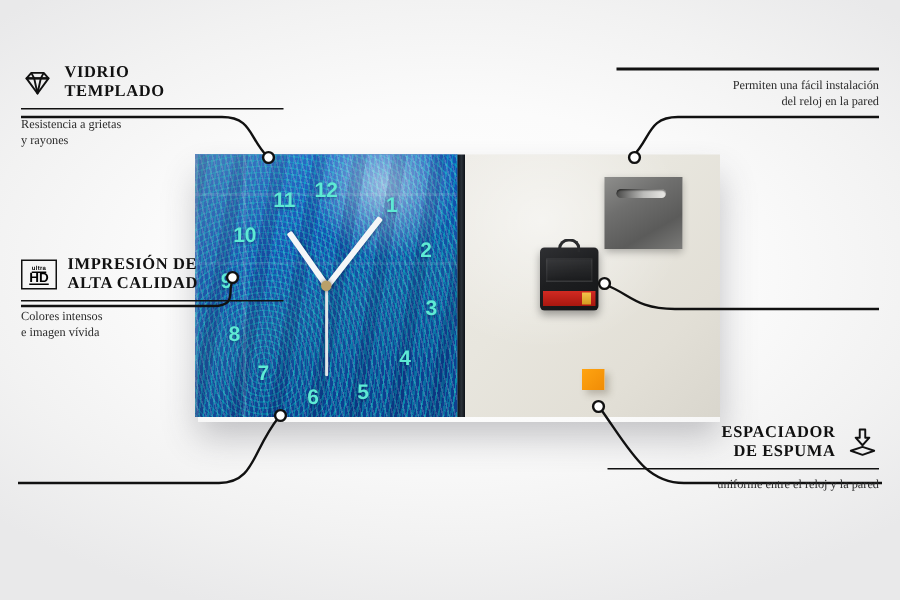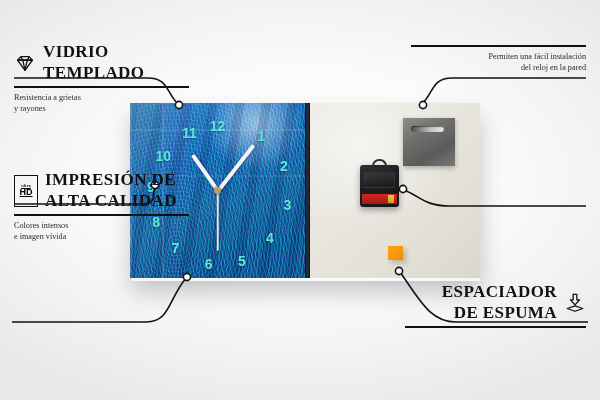--- a/index.html
+++ b/index.html
@@ -126,30 +126,30 @@
   }
 
   
   .callout { position:absolute; width:175px; }
   .callout.left  { text-align:left; }
   .callout.right { text-align:right; }
 
   .co-head { display:flex; align-items:center; gap:7px; }
   .callout.right .co-head { justify-content:flex-end; }
   .co-title {
-    font-size:17px; font-weight:700; color:#111; letter-spacing:.4px;
+    font-size:11px; font-weight:700; color:#111; letter-spacing:.4px;
     line-height:1.22; text-transform:uppercase;
   }
   .co-rule { height:1.6px; background:#111; margin:3px 0 4px; width:100%; }
   .co-sub { font-size:8.2px; color:#2b2b2b; line-height:1.35; }
 
   .ico { width:22px; height:22px; flex:0 0 22px; color:#111; }
   .ico svg { width:100%; height:100%; display:block; }
   .hdbox {
-    width:24px; height:32px; flex:0 0 24px; border:1.6px solid #111;
+    width:24px; height:20px; flex:0 0 24px; border:1.6px solid #111;
     display:flex; flex-direction:column; align-items:center; justify-content:center; line-height:1;text-decoration:underline;
   }
   .hdbox .u { font-size:4px; font-weight:700; letter-spacing:.2px; font-family:"Liberation Sans",sans-serif; }
   .hdbox .h { font-size:9px; font-weight:700; font-family:"Liberation Sans",sans-serif; }
 
   
   #links { position:absolute; inset:0; pointer-events:none; }
 </style>
 </head>
 <body>
@@ -284,15 +284,16 @@
       <span class="ico">
         <svg viewBox="0 0 24 24">
             <g fill="none" stroke="currentColor" stroke-width="1.4" stroke-linejoin="round">
           <path d="M10 2.5 h4 v6 h3 L12 14 L7 8.5 h3 Z"></path>
           <path d="M12 15.2 L20.5 18 L12 21 L3.5 18 Z"></path>
             </g>
           </svg>
       </span>
     </div>
     <div class="co-rule"></div>
+    <div class="co-sub">uniforme entre el reloj y la pared</div>
   </div>
 
 </div>
 
 </body></html>

